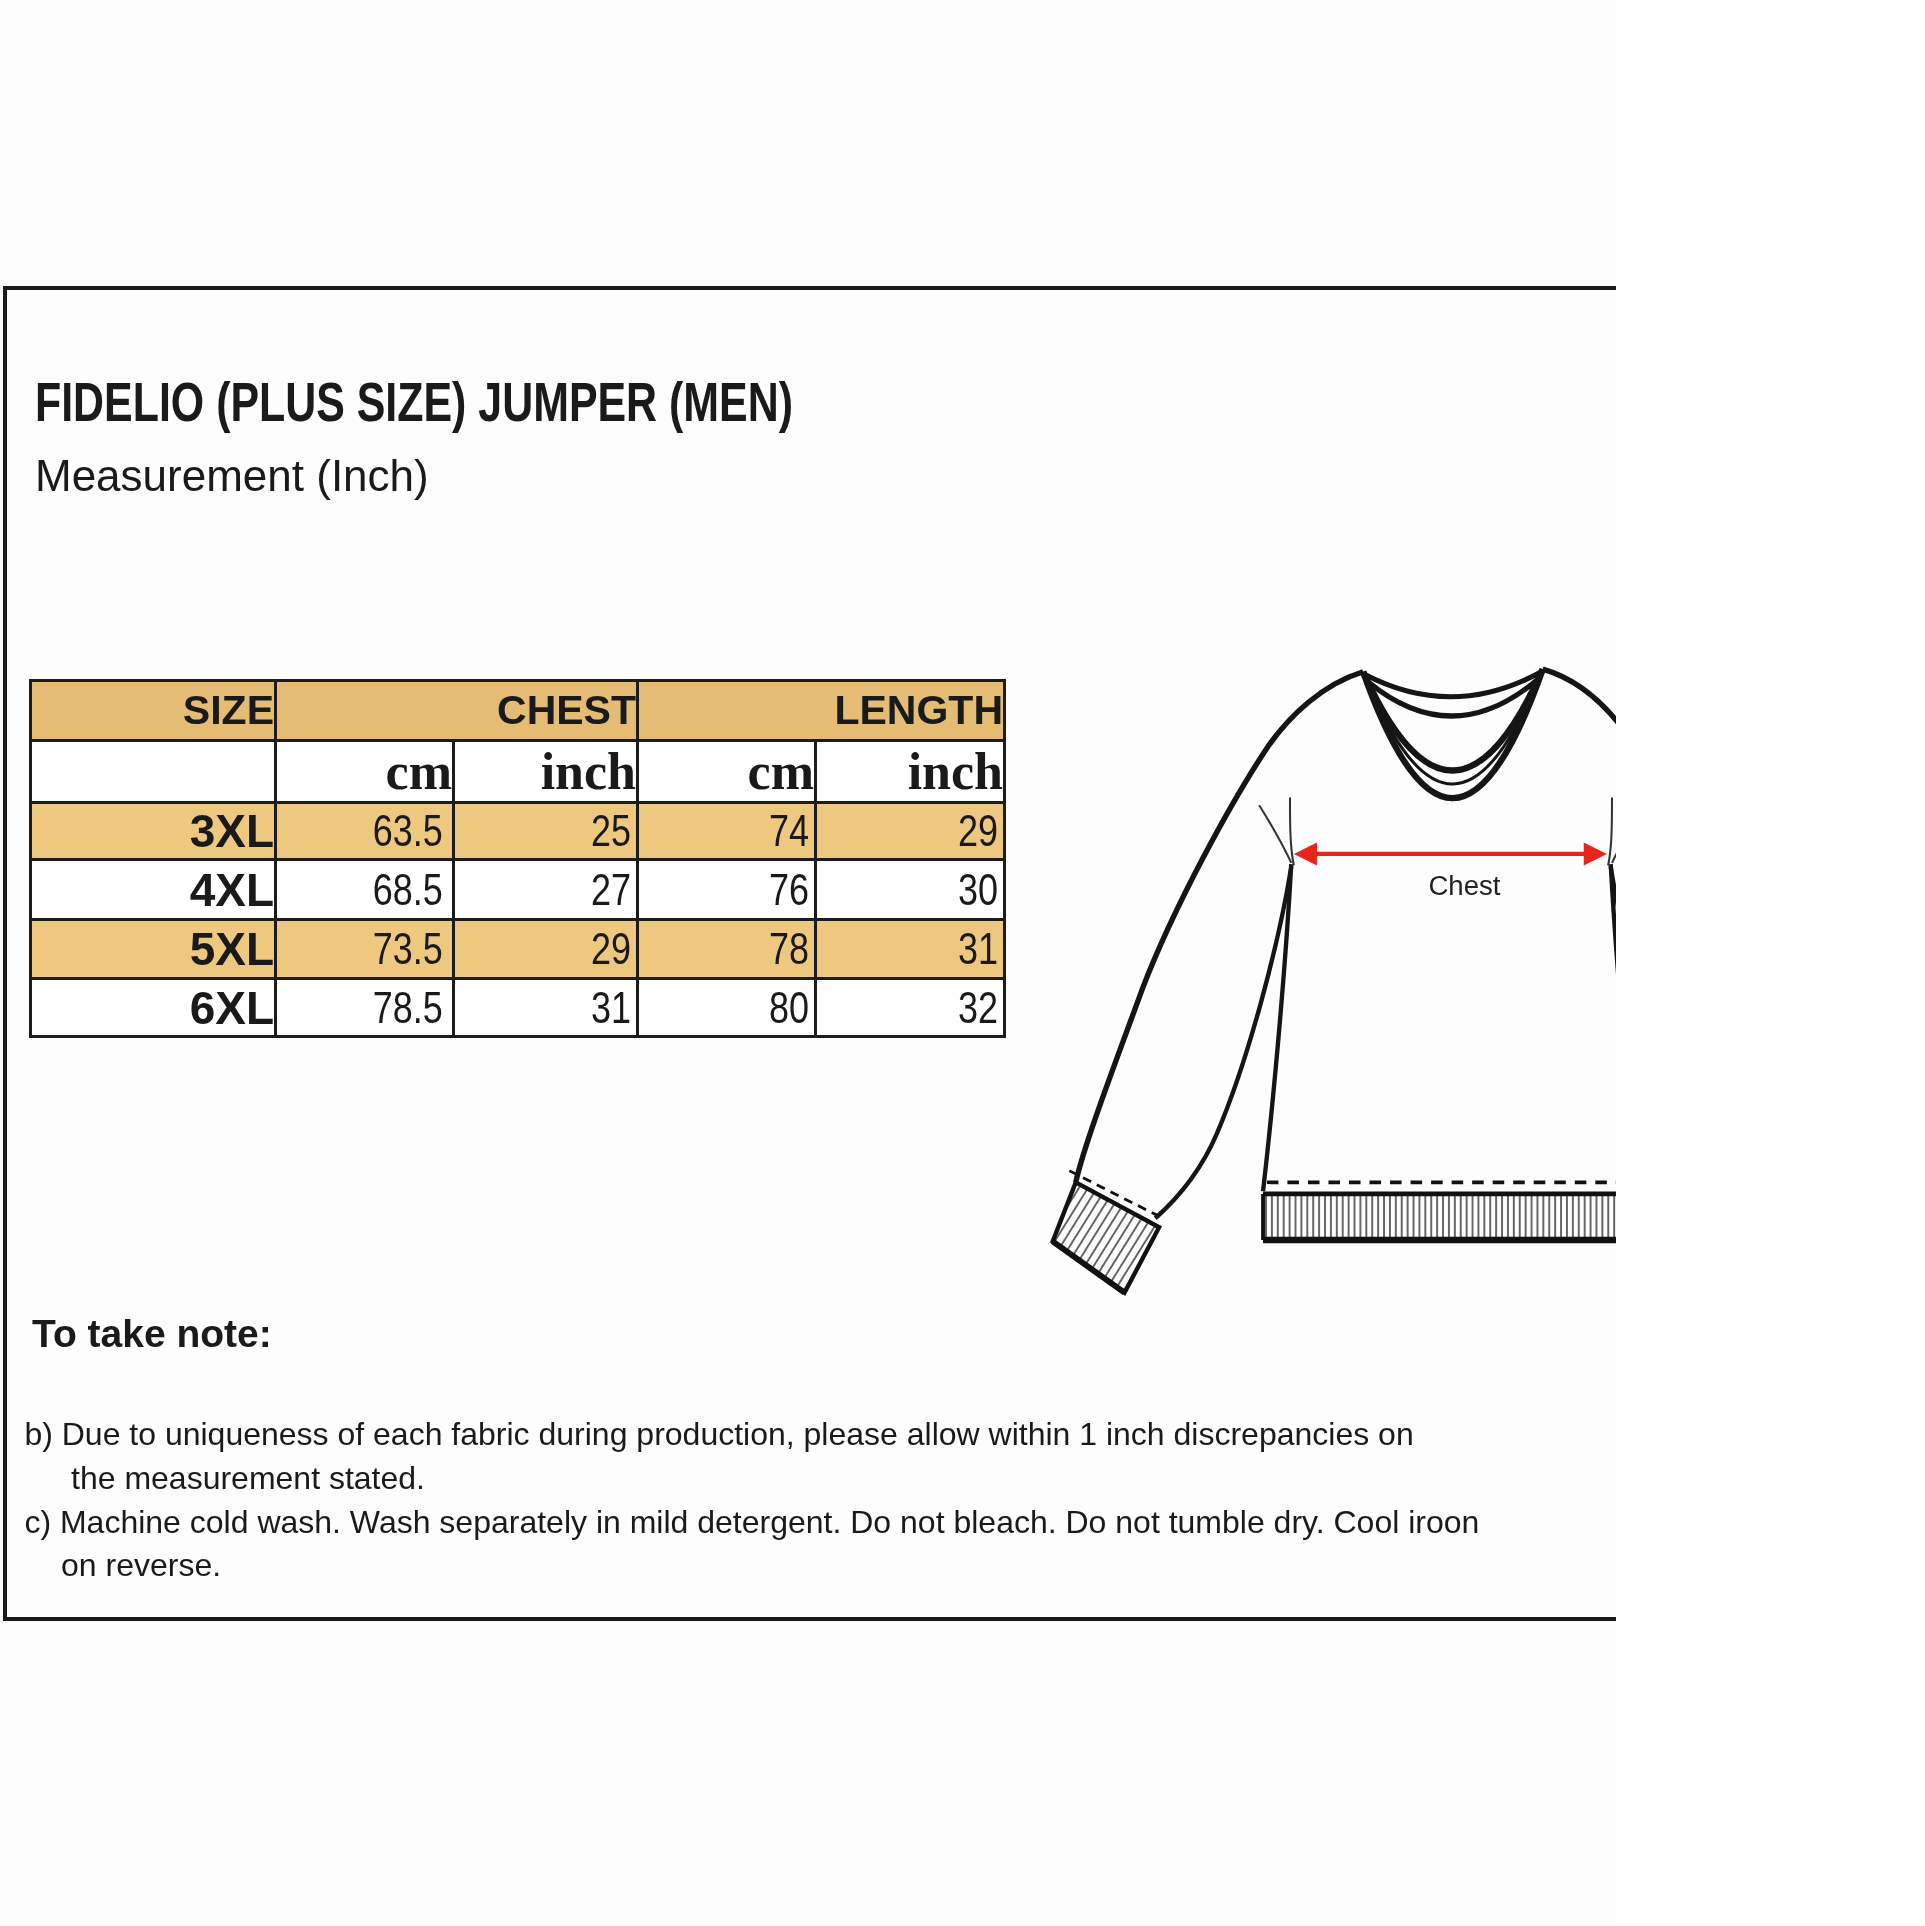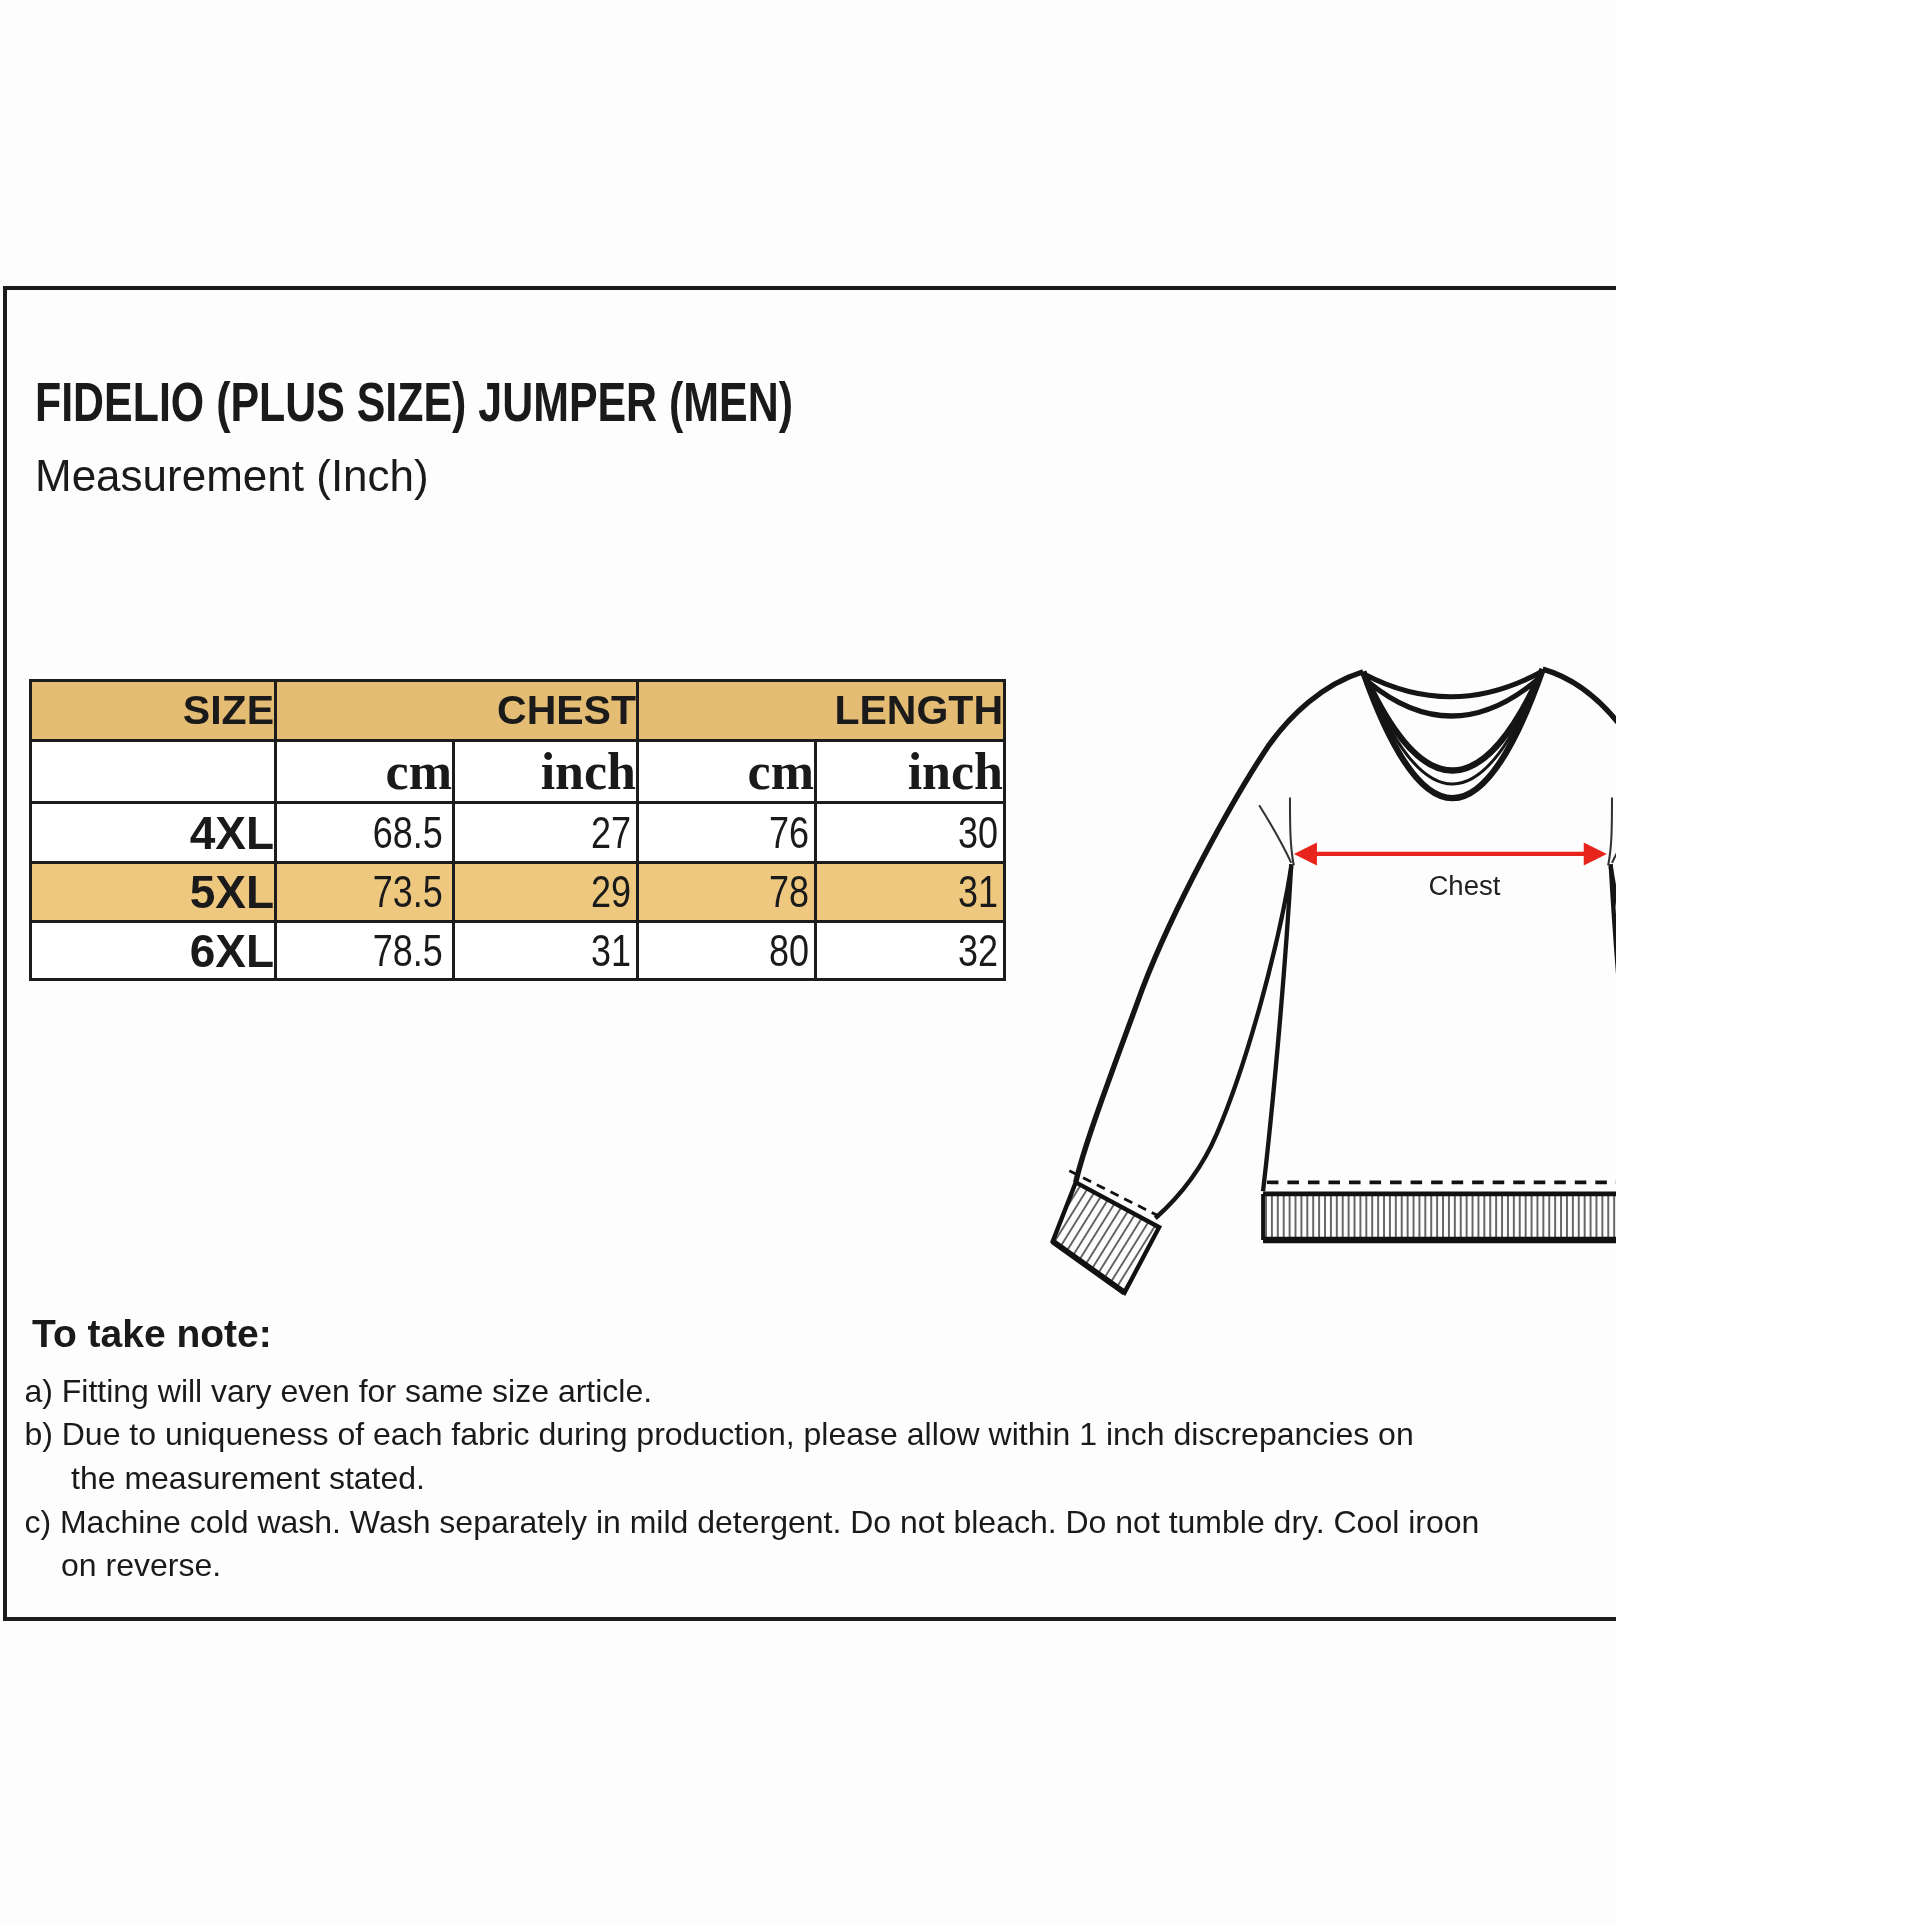--- a/index.html
+++ b/index.html
@@ -61,20 +61,27 @@
         <th class="hdr">SIZE</th>
         <th class="hdr" colspan="2">CHEST</th>
         <th class="hdr" colspan="2">LENGTH</th>
       </tr>
       <tr class="r-units">
         <td class="blank"></td>
         <td class="unit">cm</td>
         <td class="unit">inch</td>
         <td class="unit">cm</td>
         <td class="unit">inch</td>
+      </tr>
+      <tr class="r-3xl tan">
+        <td class="sizelbl">3XL</td>
+        <td class="val"><span class="num">63.5</span></td>
+        <td class="val"><span class="num">25</span></td>
+        <td class="val"><span class="num">74</span></td>
+        <td class="val"><span class="num">29</span></td>
       </tr>
       <tr class="r-4xl white">
         <td class="sizelbl">4XL</td>
         <td class="val"><span class="num">68.5</span></td>
         <td class="val"><span class="num">27</span></td>
         <td class="val"><span class="num">76</span></td>
         <td class="val"><span class="num">30</span></td>
       </tr>
       <tr class="r-5xl tan">
         <td class="sizelbl">5XL</td>
@@ -162,20 +169,19 @@
       <path d="M497,64 H529" stroke="#333" stroke-width="3"></path>
       <path d="M497,495 H529" stroke="#333" stroke-width="3"></path>
       <line x1="511" y1="86" x2="511" y2="476" stroke="#e8251d" stroke-width="3.4"></line>
       <polygon points="511,71 502,89 520,89" fill="#e8251d"></polygon>
       <polygon points="511,491 502,473 520,473" fill="#e8251d"></polygon>
       <text font-size="21.5" fill="#222" transform="rotate(90 549 146)" x="549" y="146">Length</text>
     </g>
   </svg>
 
   <div class="note-head">To take note:</div>
-  <div class="note n-a">a) Fitting will vary even for same size article.</div>
   <div class="note n-b">b) Due to uniqueness of each fabric during production, please allow within 1 inch discrepancies on</div>
   <div class="note n-b2">the measurement stated.</div>
   <div class="note n-c">c) Machine cold wash. Wash separately in mild detergent. Do not bleach. Do not tumble dry. Cool iroon</div>
   <div class="note n-c2">on reverse.</div>
 
 </div>
 
 
 </body></html>

